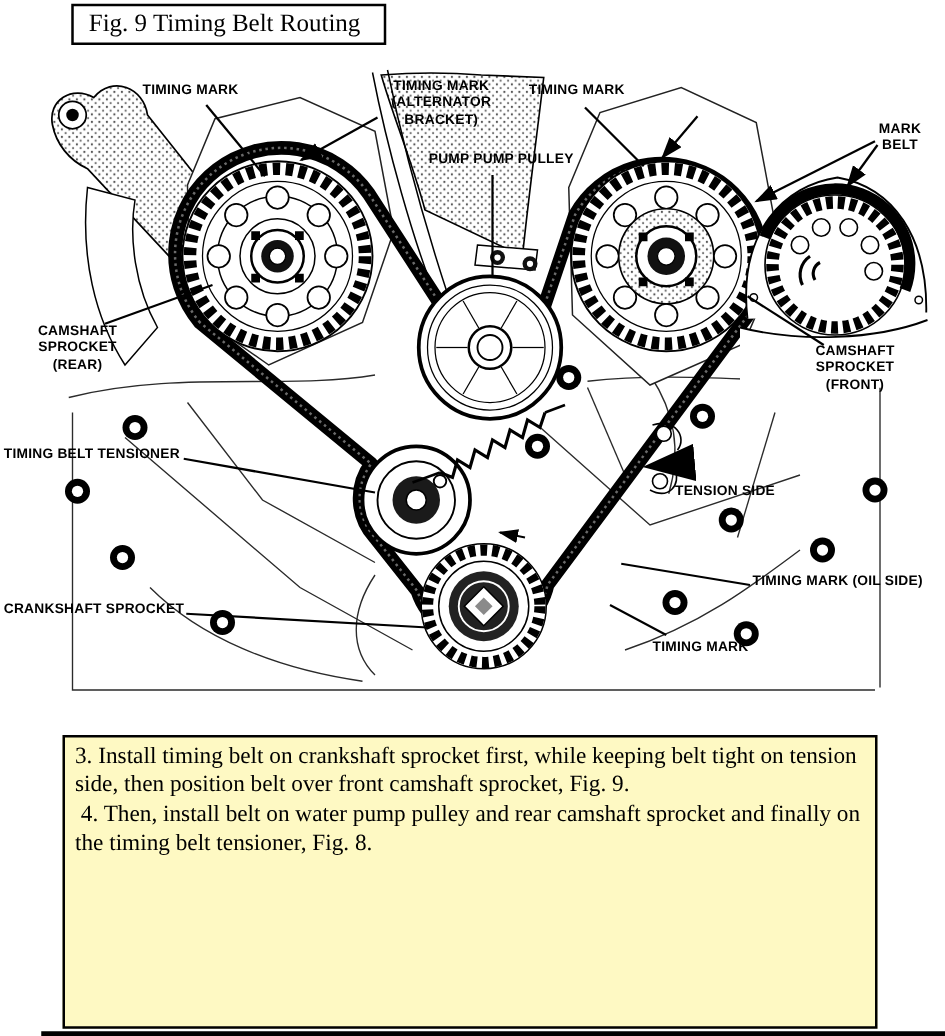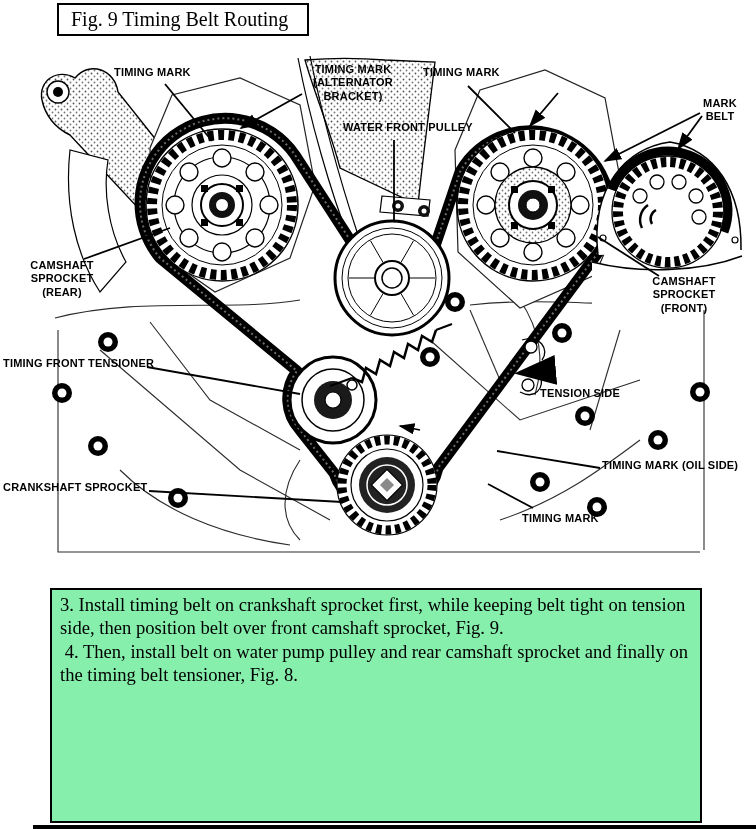--- a/index.html
+++ b/index.html
@@ -7,21 +7,21 @@
        font-family:"Liberation Serif",serif;color:#000;}
   .stage{position:absolute;left:0;top:0;width:748px;height:829px;}
   svg{position:absolute;left:0;top:0;}
   .title-box{position:absolute;left:57px;top:3px;width:236px;height:29px;
      border:2px solid #000;background:#fff;font:20px/29px "Liberation Serif",serif;
      padding-left:12px;white-space:nowrap;}
   .lbl{position:absolute;font:bold 11px/1.22 "Liberation Sans",sans-serif;
      letter-spacing:.2px;white-space:pre-line;}
   .ctr{text-align:center;}
   .instr-box{position:absolute;left:50px;top:588px;width:632px;height:228px;
-     border:2px solid #000;background:#86efac;padding:3px 8px 0 8px;
+     border:2px solid #000;background:#fef9c3;padding:3px 8px 0 8px;
      font:18.6px/23.4px "Liberation Serif",serif;}
   .instr-box p{margin:0;white-space:pre-wrap;}
   .bottom-bar{position:absolute;left:33px;top:825px;width:723px;height:4px;background:#000;}
 </style>
 </head>
 <body>
 
 <div class="stage">
 
   <svg width="756" height="575" viewBox="0 0 756 575">
@@ -256,26 +256,26 @@
   </svg>
 
   <div class="title-box">Fig. 9 Timing Belt Routing</div>
 
   <div class="lbl" style="left:114px;top:66px;">TIMING MARK</div>
   <div class="lbl ctr" style="left:290px;top:63px;width:126px;">TIMING MARK
 (ALTERNATOR BRACKET)</div>
   <div class="lbl" style="left:423px;top:66px;">TIMING MARK</div>
   <div class="lbl ctr" style="left:698px;top:97px;width:44px;">MARK
 BELT</div>
-  <div class="lbl" style="left:343px;top:121px;">WATER FRONT PULLEY</div>
+  <div class="lbl" style="left:343px;top:121px;">PUMP PUMP PULLEY</div>
   <div class="lbl ctr" style="left:0px;top:259px;width:124px;">CAMSHAFT SPROCKET
 (REAR)</div>
   <div class="lbl ctr" style="left:622px;top:275px;width:124px;">CAMSHAFT SPROCKET
 (FRONT)</div>
-  <div class="lbl" style="left:3px;top:357px;">TIMING FRONT TENSIONER</div>
+  <div class="lbl" style="left:3px;top:357px;">TIMING BELT TENSIONER</div>
   <div class="lbl" style="left:540px;top:364px;margin-top:23px;">TENSION SIDE</div>
   <div class="lbl" style="left:3px;top:481px;">CRANKSHAFT SPROCKET</div>
   <div class="lbl" style="left:602px;top:459px;">TIMING MARK (OIL SIDE)</div>
   <div class="lbl" style="left:522px;top:512px;">TIMING MARK</div>
 
   <div class="instr-box">
     <p>3. Install timing belt on crankshaft sprocket first, while keeping belt tight on tension side, then position belt over front camshaft sprocket, Fig. 9.</p>
     <p> 4. Then, install belt on water pump pulley and rear camshaft sprocket and finally on the timing belt tensioner, Fig. 8.</p>
   </div>
 

